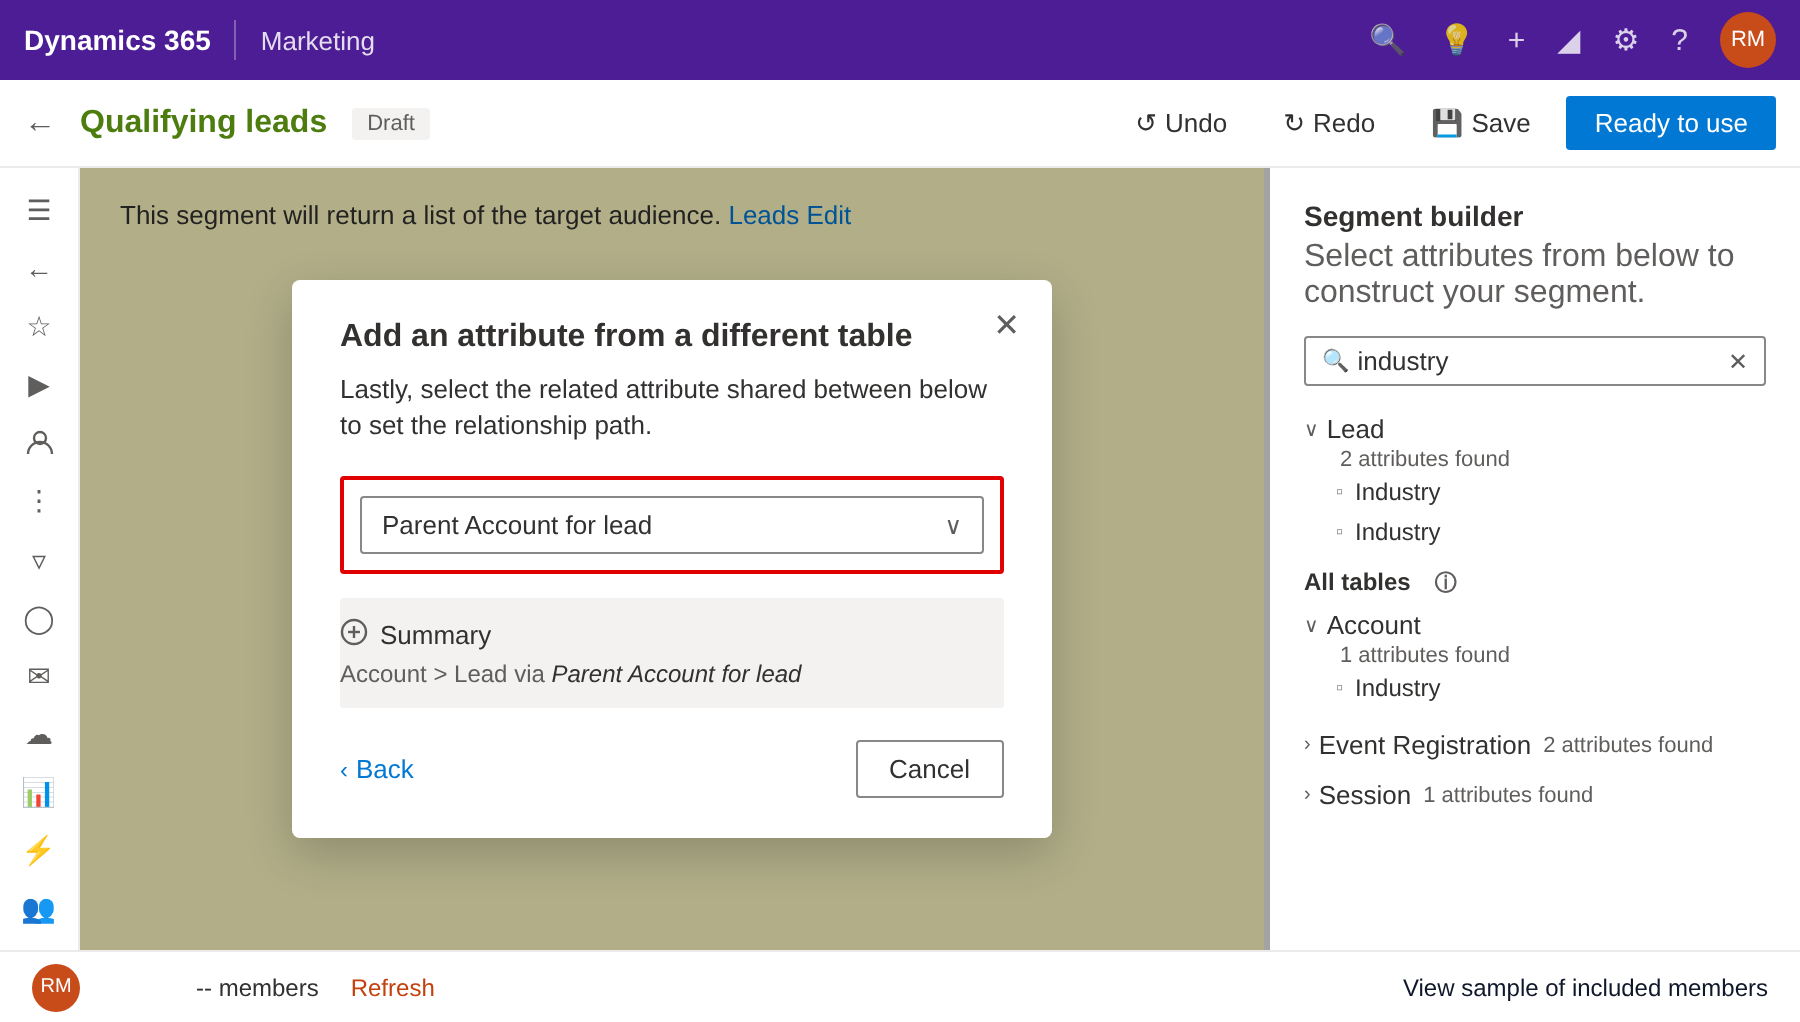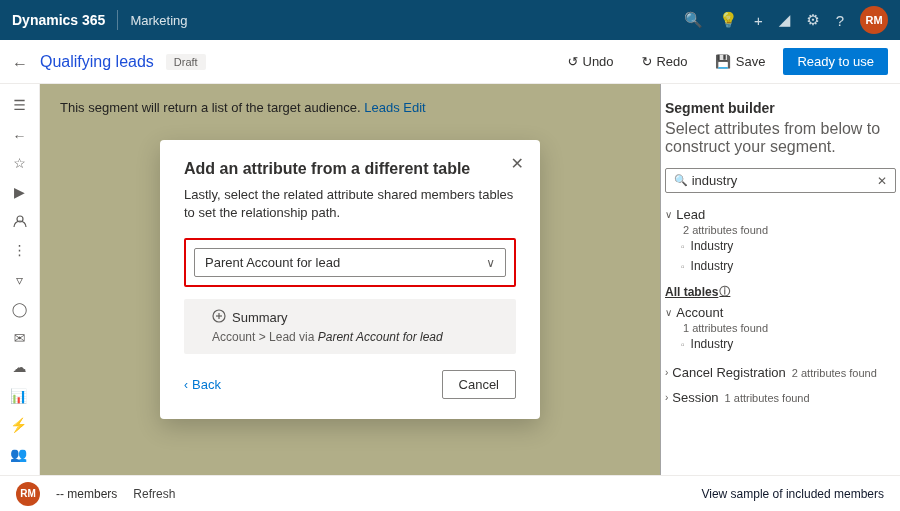--- a/index.html
+++ b/index.html
@@ -1,20 +1,20 @@
 <!DOCTYPE html>
 <html><head>
   <meta charset="utf-8">
   <style>
     * { box-sizing: border-box; margin: 0; padding: 0; }
     body { font-family: 'Segoe UI', sans-serif; font-size: 13px; background: #f3f2f1; width: 900px; height: 511px; overflow: hidden; }
 
     
     .top-nav {
-      background: #0c4a6e;
+      background: #4c1d95;
       height: 40px;
       display: flex;
       align-items: center;
       padding: 0 12px;
       color: white;
       gap: 0;
     }
     .top-nav-brand {
       display: flex;
       align-items: center;
@@ -47,35 +47,35 @@
     .top-nav-avatar {
       width: 28px;
       height: 28px;
       border-radius: 50%;
       background: #c84b1a;
       display: flex;
       align-items: center;
       justify-content: center;
       color: white;
       font-size: 11px;
-      font-weight: 700;
+      font-weight: 400;
     }
 
     
     .secondary-toolbar {
       background: white;
       height: 44px;
       display: flex;
       align-items: center;
       padding: 0 12px;
       border-bottom: 1px solid #edebe9;
       gap: 8px;
     }
     .back-icon { color: #605e5c; cursor: pointer; font-size: 16px; margin-right: 4px; }
-    .page-title { font-size: 16px; font-weight: 400; color: #1d4ed8; }
+    .page-title { font-size: 16px; font-weight: 700; color: #4d7c0f; }
     .status-badge {
       background: #f3f2f1;
       color: #605e5c;
       font-size: 11px;
       padding: 2px 8px;
       border-radius: 2px;
       margin-left: 4px;
     }
     .toolbar-spacer { flex: 1; }
     .toolbar-btn {
@@ -145,24 +145,24 @@
       color: #323130;
       margin-bottom: 16px;
     }
     .segment-description a {
       color: #0078d4;
       text-decoration: none;
     }
 
     
     .right-sidebar {
-      width: 240px;
-      background: white;
-      border-left: 1px solid #a3a3a3;
-      padding: 16px 4px;
+      width: 268px;
+      background: white;
+      border-left: 3px solid #a3a3a3;
+      padding: 16px 17px;
       overflow-y: auto;
     }
     .sidebar-title {
       font-size: 14px;
       font-weight: 600;
       color: #323130;
       margin-bottom: 4px;
     }
     .sidebar-subtitle {
       font-size: 16px;
@@ -215,23 +215,21 @@
       cursor: pointer;
     }
     .tree-item-icon { color: #8a8886; font-size: 10px; }
     .tree-item-label { font-size: 12px; color: #323130; }
     .all-tables-label {
       font-size: 12px;
       font-weight: 600;
       color: #323130;
       margin: 8px 0 4px;
       display: flex;
-      align-items: center;
-      gap: 1px;
-      text-decoration: underline;
+      gap: 12px;
     }
     .info-icon { color: #605e5c; font-size: 11px; }
     .collapsed-group {
       display: flex;
       align-items: center;
       gap: 4px;
       cursor: pointer;
       padding: 3px 0;
     }
     .collapsed-group .chevron-right { font-size: 10px; color: #605e5c; }
@@ -243,22 +241,22 @@
       height: 36px;
       background: white;
       border-top: 1px solid #edebe9;
       display: flex;
       align-items: center;
       padding: 0 16px;
       font-size: 12px;
       color: #605e5c;
       gap: 16px;
     }
-    .status-members { font-weight: 500; color: #323130; }
-    .status-refresh { color: #404040; cursor: pointer; }
+    .status-members { font-weight: 500; color: #323130; margin-left: 42px; }
+    .status-refresh { color: #c2410c; cursor: pointer; }
     .status-spacer { flex: 1; }
     .view-sample { color: #0f172a; cursor: pointer; }
 
     
     .modal-overlay {
       position: absolute;
       top: 0; left: 0; right: 0; bottom: 0;
       background: rgba(0,0,0,0.3);
       display: flex;
       align-items: center;
@@ -323,21 +321,21 @@
       font-size: 13px;
       color: #323130;
     }
     .select-dropdown-arrow {
       color: #605e5c;
       font-size: 12px;
     }
     .summary-section {
       background: #f3f2f1;
       border-radius: 2px;
-      padding: 10px 28px;
+      padding: 10px 0;
       margin-bottom: 16px;
     }
     .summary-header {
       display: flex;
       align-items: center;
       gap: 6px;
       margin-bottom: 4px;
     }
     .summary-icon { color: #605e5c; font-size: 12px; }
     .summary-title { font-size: 13px; font-weight: 500; color: #323130; }
@@ -458,21 +456,21 @@
         <a href="#">Leads</a>
         <span> </span>
         <a href="#">Edit</a>
       </div>
     </div>
 
     <div class="modal-overlay">
       <div class="modal">
         <button class="modal-close">✕</button>
         <div class="modal-title">Add an attribute from a different table</div>
-        <div class="modal-description">Lastly, select the related attribute shared members tables to set the relationship path.</div>
+        <div class="modal-description">Lastly, select the related attribute shared between below to set the relationship path.</div>
 
         <div class="relation-section">
           <div class="select-dropdown">
             <span class="select-dropdown-value">Parent Account for lead</span>
             <span class="select-dropdown-arrow">∨</span>
           </div>
         </div>
 
         <div class="summary-section">
           <div class="summary-header">
@@ -541,21 +539,21 @@
       </div>
       <div class="tree-group-count" style="padding-left:16px;font-size:11px;color:#605e5c;">1 attributes found</div>
       <div class="tree-item">
         <span class="tree-item-icon">▫</span>
         <span class="tree-item-label">Industry</span>
       </div>
     </div>
 
     <div class="collapsed-group">
       <span class="chevron-right">›</span>
-      <span class="collapsed-group-name">Cancel Registration</span>
+      <span class="collapsed-group-name">Event Registration</span>
       <span class="collapsed-group-count">2 attributes found</span>
     </div>
 
     <div class="collapsed-group" style="margin-top:4px;">
       <span class="chevron-right">›</span>
       <span class="collapsed-group-name">Session</span>
       <span class="collapsed-group-count">1 attributes found</span>
     </div>
   </div>
 </div>

